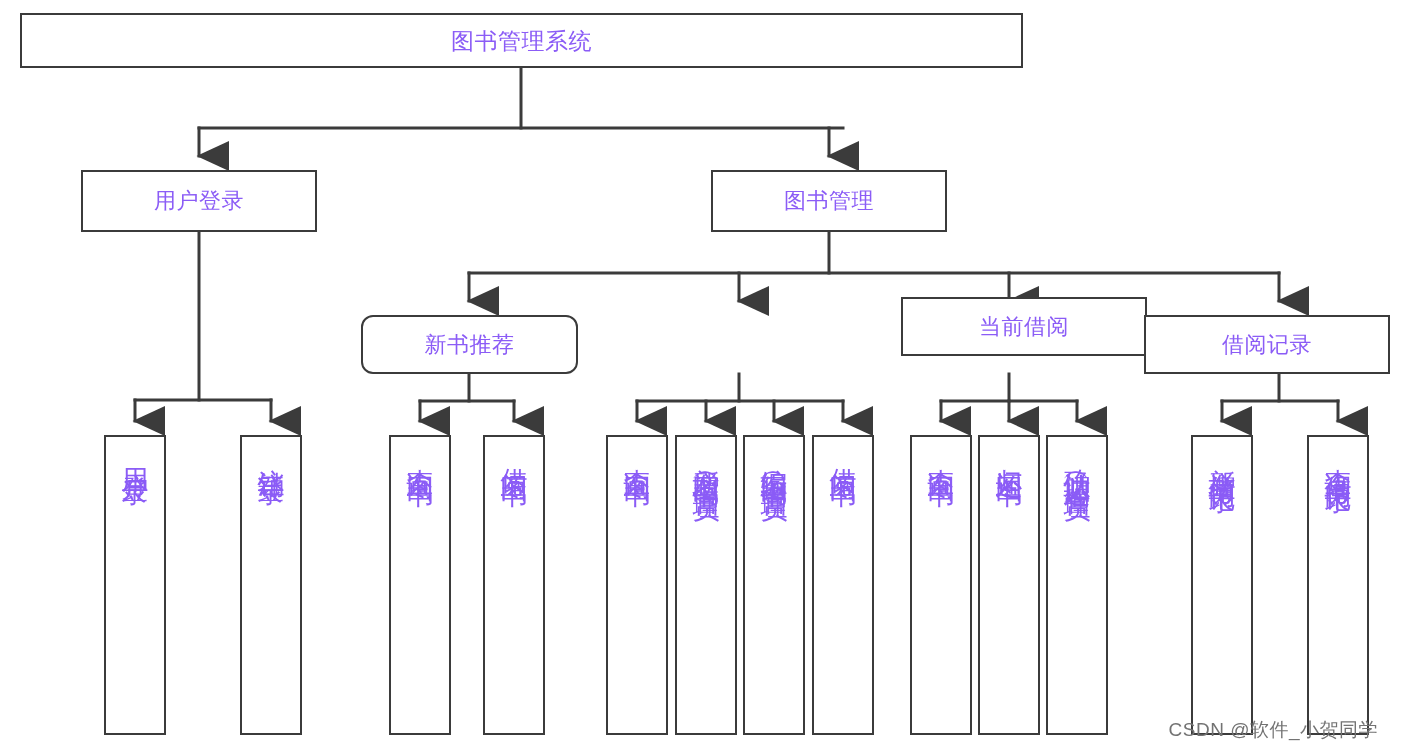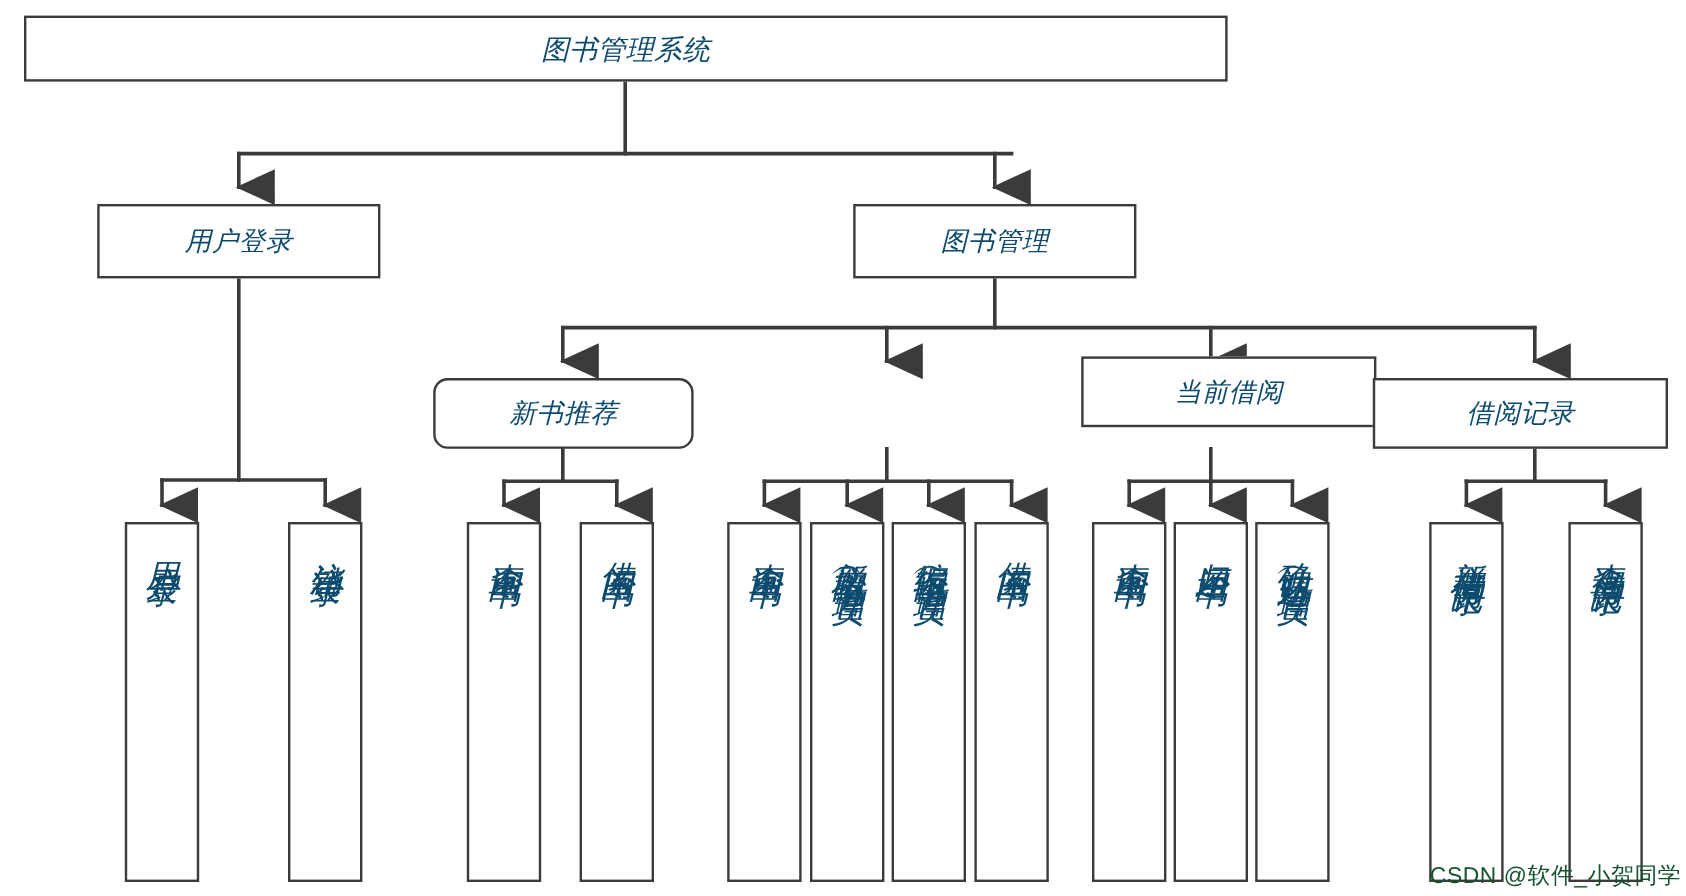--- a/index.html
+++ b/index.html
@@ -24,22 +24,21 @@
   }
   
   .node{
     position:absolute;
     box-sizing:border-box;
     background:#ffffff;
     border:2px solid #3b3b3b;
     display:flex;
     align-items:center;
     justify-content:center;
-    color:#0c4a6e;
-    font-style:italic;
+    color:#8b5cf6;
   }
   .node .label{
     display:block;
     text-align:center;
     letter-spacing:0.5px;
   }
   
   .node.horiz .label{
     font-size:22px;
     line-height:26px;
@@ -57,24 +56,24 @@
     text-orientation:upright;
     font-size:27px;
     line-height:30px;
     letter-spacing:4px;
     white-space:nowrap;
     margin-top:4px;
   }
   
   #watermark{
     position:absolute;
-    right:4px;
+    right:27px;
     bottom:4px;
     font-size:19px;
-    color:#14532d;
+    color:#737373;
     letter-spacing:0.5px;
     white-space:nowrap;
     user-select:none;
   }
 </style>
 </head>
 <body>
 
 <div id="canvas">
 

